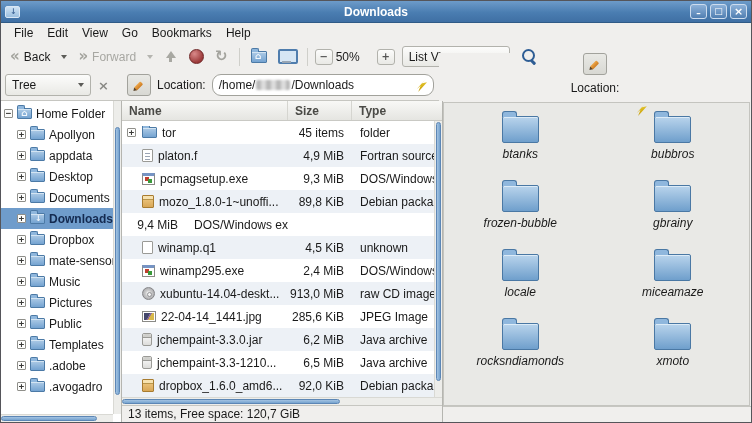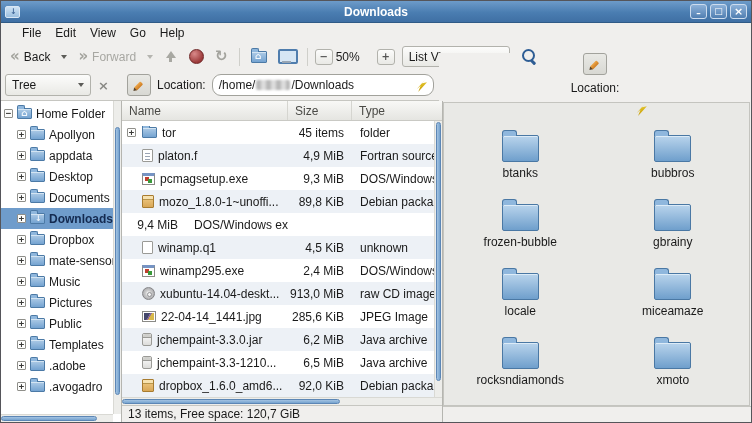--- a/index.html
+++ b/index.html
@@ -11,21 +11,21 @@
   .ticon { width:15px; height:12px; background:linear-gradient(#cfe3f4,#9cc0e0); border:1px solid #d9e7f5; border-radius:2px; position:relative; flex:none; }
   .ticon::after { content:'↓'; position:absolute; left:4px; top:-1px; font:bold 8px/12px "DejaVu Sans",sans-serif; color:#44699a; }
   .title { position:absolute; left:0; right:0; text-align:center; color:#fff; font-weight:bold; pointer-events:none; }
   .wbtns { margin-left:auto; display:flex; gap:3px; z-index:1; }
   .wbtn { width:17px; height:15px; border:1px solid #cddcee; border-radius:3px; background:linear-gradient(#8db1d8,#517fb2); color:#fff; display:flex; align-items:center; justify-content:center; font:bold 9px/1 "DejaVu Sans",sans-serif; }
   .wbtn.min::before { content:'–'; margin-top:4px; }
   .wbtn.max::before { content:'□'; }
   .wbtn.close::before { content:'×'; font-size:11px; }
 
   
-  .menubar { height:20px; flex:none; display:flex; align-items:center; padding-left:14px; background:#f0efed; }
+  .menubar { height:20px; flex:none; display:flex; align-items:center; padding-left:6px; background:#f0efed; }
   .menu-item { padding:2px 7px; color:#1a1a1a; }
 
   
   .toolbar { height:27px; flex:none; display:flex; align-items:center; padding:0 5px; gap:3px; background:#f0efed; }
   .tbtn { display:flex; align-items:center; gap:4px; padding:2px 4px; border-radius:3px; }
   .tbtn .lbl { color:#1a1a1a; }
   .tbtn.disabled .lbl { color:#a7a7a2; }
   .arr { font:bold 15px/1 "DejaVu Sans",sans-serif; color:#a3a39d; }
   .chev { width:0; height:0; border-left:3.5px solid transparent; border-right:3.5px solid transparent; border-top:4px solid #5c5c58; }
   .chev.dis { border-top-color:#b5b5b0; }
@@ -84,21 +84,21 @@
   .exp.minus::before { content:'−'; }
   .vsb { position:absolute; width:8px; background:#ededea; border-left:1px solid #d9d9d4; }
   .vth { position:absolute; left:1px; right:1px; background:linear-gradient(90deg,#a3c3e2,#76a3cf); border:1px solid #5c86b5; border-radius:3px; }
   .hsb { position:absolute; height:8px; background:#ededea; border-top:1px solid #d9d9d4; }
   .hth { position:absolute; top:1px; bottom:1px; background:linear-gradient(180deg,#a3c3e2,#76a3cf); border:1px solid #5c86b5; border-radius:3px; }
   .sidebar .vsb { top:0; bottom:8px; right:0; }
   .sidebar .hsb { left:0; right:8px; bottom:0; }
 
   
   .mid { width:321px; flex:none; background:#fff; border-right:1px solid #b5b5b0; display:flex; flex-direction:column; position:relative; overflow:hidden; }
-  .lhead { height:20px; flex:none; display:flex; background:linear-gradient(#f8f8f6,#e5e5e1); border-bottom:1px solid #c9c9c4; font-weight:normal; color:#4a4a46;text-align:right; }
+  .lhead { height:20px; flex:none; display:flex; background:linear-gradient(#f8f8f6,#e5e5e1); border-bottom:1px solid #c9c9c4; font-weight:bold; color:#4a4a46;text-align:right; }
   .hcell { display:flex; align-items:center; padding-left:7px; border-right:1px solid #d5d5d0; }
   .hcell.name { width:166px; flex:none; }
   .hcell.size { width:64px; flex:none; }
   .hcell.type { flex:1; border-right:none; }
   .lrows { flex:1; overflow:hidden; }
   .frow { height:23px; display:flex; align-items:center; }
   .frow:nth-child(even) { background:#edf1f6; }
   .fcell-name { width:166px; flex:none; display:flex; align-items:center; gap:5px; padding-left:4px; overflow:hidden; white-space:nowrap; }
   .expcell { width:11px; flex:none; display:flex; justify-content:center; }
   .fcell-size { width:64px; flex:none; text-align:right; padding-right:8px; white-space:nowrap; }
@@ -119,21 +119,21 @@
   .deb::before { content:''; position:absolute; left:0; top:0; right:0; height:3px; background:#f7e2af; border-bottom:1px solid #b8954a; }
   .iso { width:13px; height:13px; border-radius:50%; background:radial-gradient(circle,#fafafa 12%,#cfcfcf 35%,#a8a8ab 80%); border:1px solid #858588; position:relative; }
   .iso::before { content:''; position:absolute; left:4px; top:4px; width:3px; height:3px; border-radius:50%; background:#f2f2f2; border:1px solid #939396; }
   .jpgic { width:14px; height:11px; background:linear-gradient(120deg,#44486b 45%,#8a6a9a 46% 55%,#d8b84a 56%); border:1px solid #8a8a86; box-shadow:inset 0 0 0 1px #fff; }
   .jar { width:10px; height:13px; background:linear-gradient(#fefefe,#dcdcda); border:1px solid #9a9a96; border-radius:2px; position:relative; }
   .jar::before { content:''; position:absolute; left:0; right:0; top:0; height:3px; background:#cfcfcb; border-bottom:1px solid #9a9a96; border-radius:2px 2px 0 0; }
 
   
   .right { flex:1; display:flex; flex-direction:column; overflow:hidden; background:#f0efed; }
   .iconview { flex:1; margin:1px 1px 0 0; background:#e9e9e6; border:1px solid #c4c4bf; display:grid; grid-template-columns:1fr 1fr; align-content:start; padding-top:8px; overflow:hidden; }
-  .gitem { height:69px; display:flex; flex-direction:column; align-items:center; justify-content:flex-end; gap:4px; padding-top:5px; }
+  .gitem { height:69px; display:flex; flex-direction:column; align-items:center; justify-content:flex-start; gap:4px; padding-top:5px;font-style:italic; }
   .bigfold { width:37px; height:27px; position:relative; background:linear-gradient(180deg,#b9d4ec,#6f9fcc); border:1px solid #4a78a4; border-radius:2px; box-shadow:inset 0 1px 0 #dcebf7; }
   .bigfold::before { content:''; position:absolute; top:-6px; left:-1px; width:13px; height:5px; background:#8fb7dd; border:1px solid #4a78a4; border-bottom:none; border-radius:3px 3px 0 0; }
   .glabel { color:#1a1a1a; text-align:center; white-space:nowrap; }
   .rstrip { height:16px; flex:none; background:#f0efed; border-top:1px solid #c6c6c1; }
 </style>
 </head>
 <body>
 
 <div class="win">
 
@@ -145,20 +145,21 @@
       <span class="wbtn max"></span>
       <span class="wbtn close"></span>
     </span>
   </div>
 
   <div class="menubar">
     <span class="menu-item">File</span>
     <span class="menu-item">Edit</span>
     <span class="menu-item">View</span>
     <span class="menu-item">Go</span>
+    <span class="menu-item">Bookmarks</span>
     <span class="menu-item">Help</span>
   </div>
 
   <div class="toolbar">
     <span class="tbtn">
       <span class="arr">«</span>
       <span class="lbl">Back</span>
     </span>
     <span class="tbtn">
         <span class="chev"></span>

